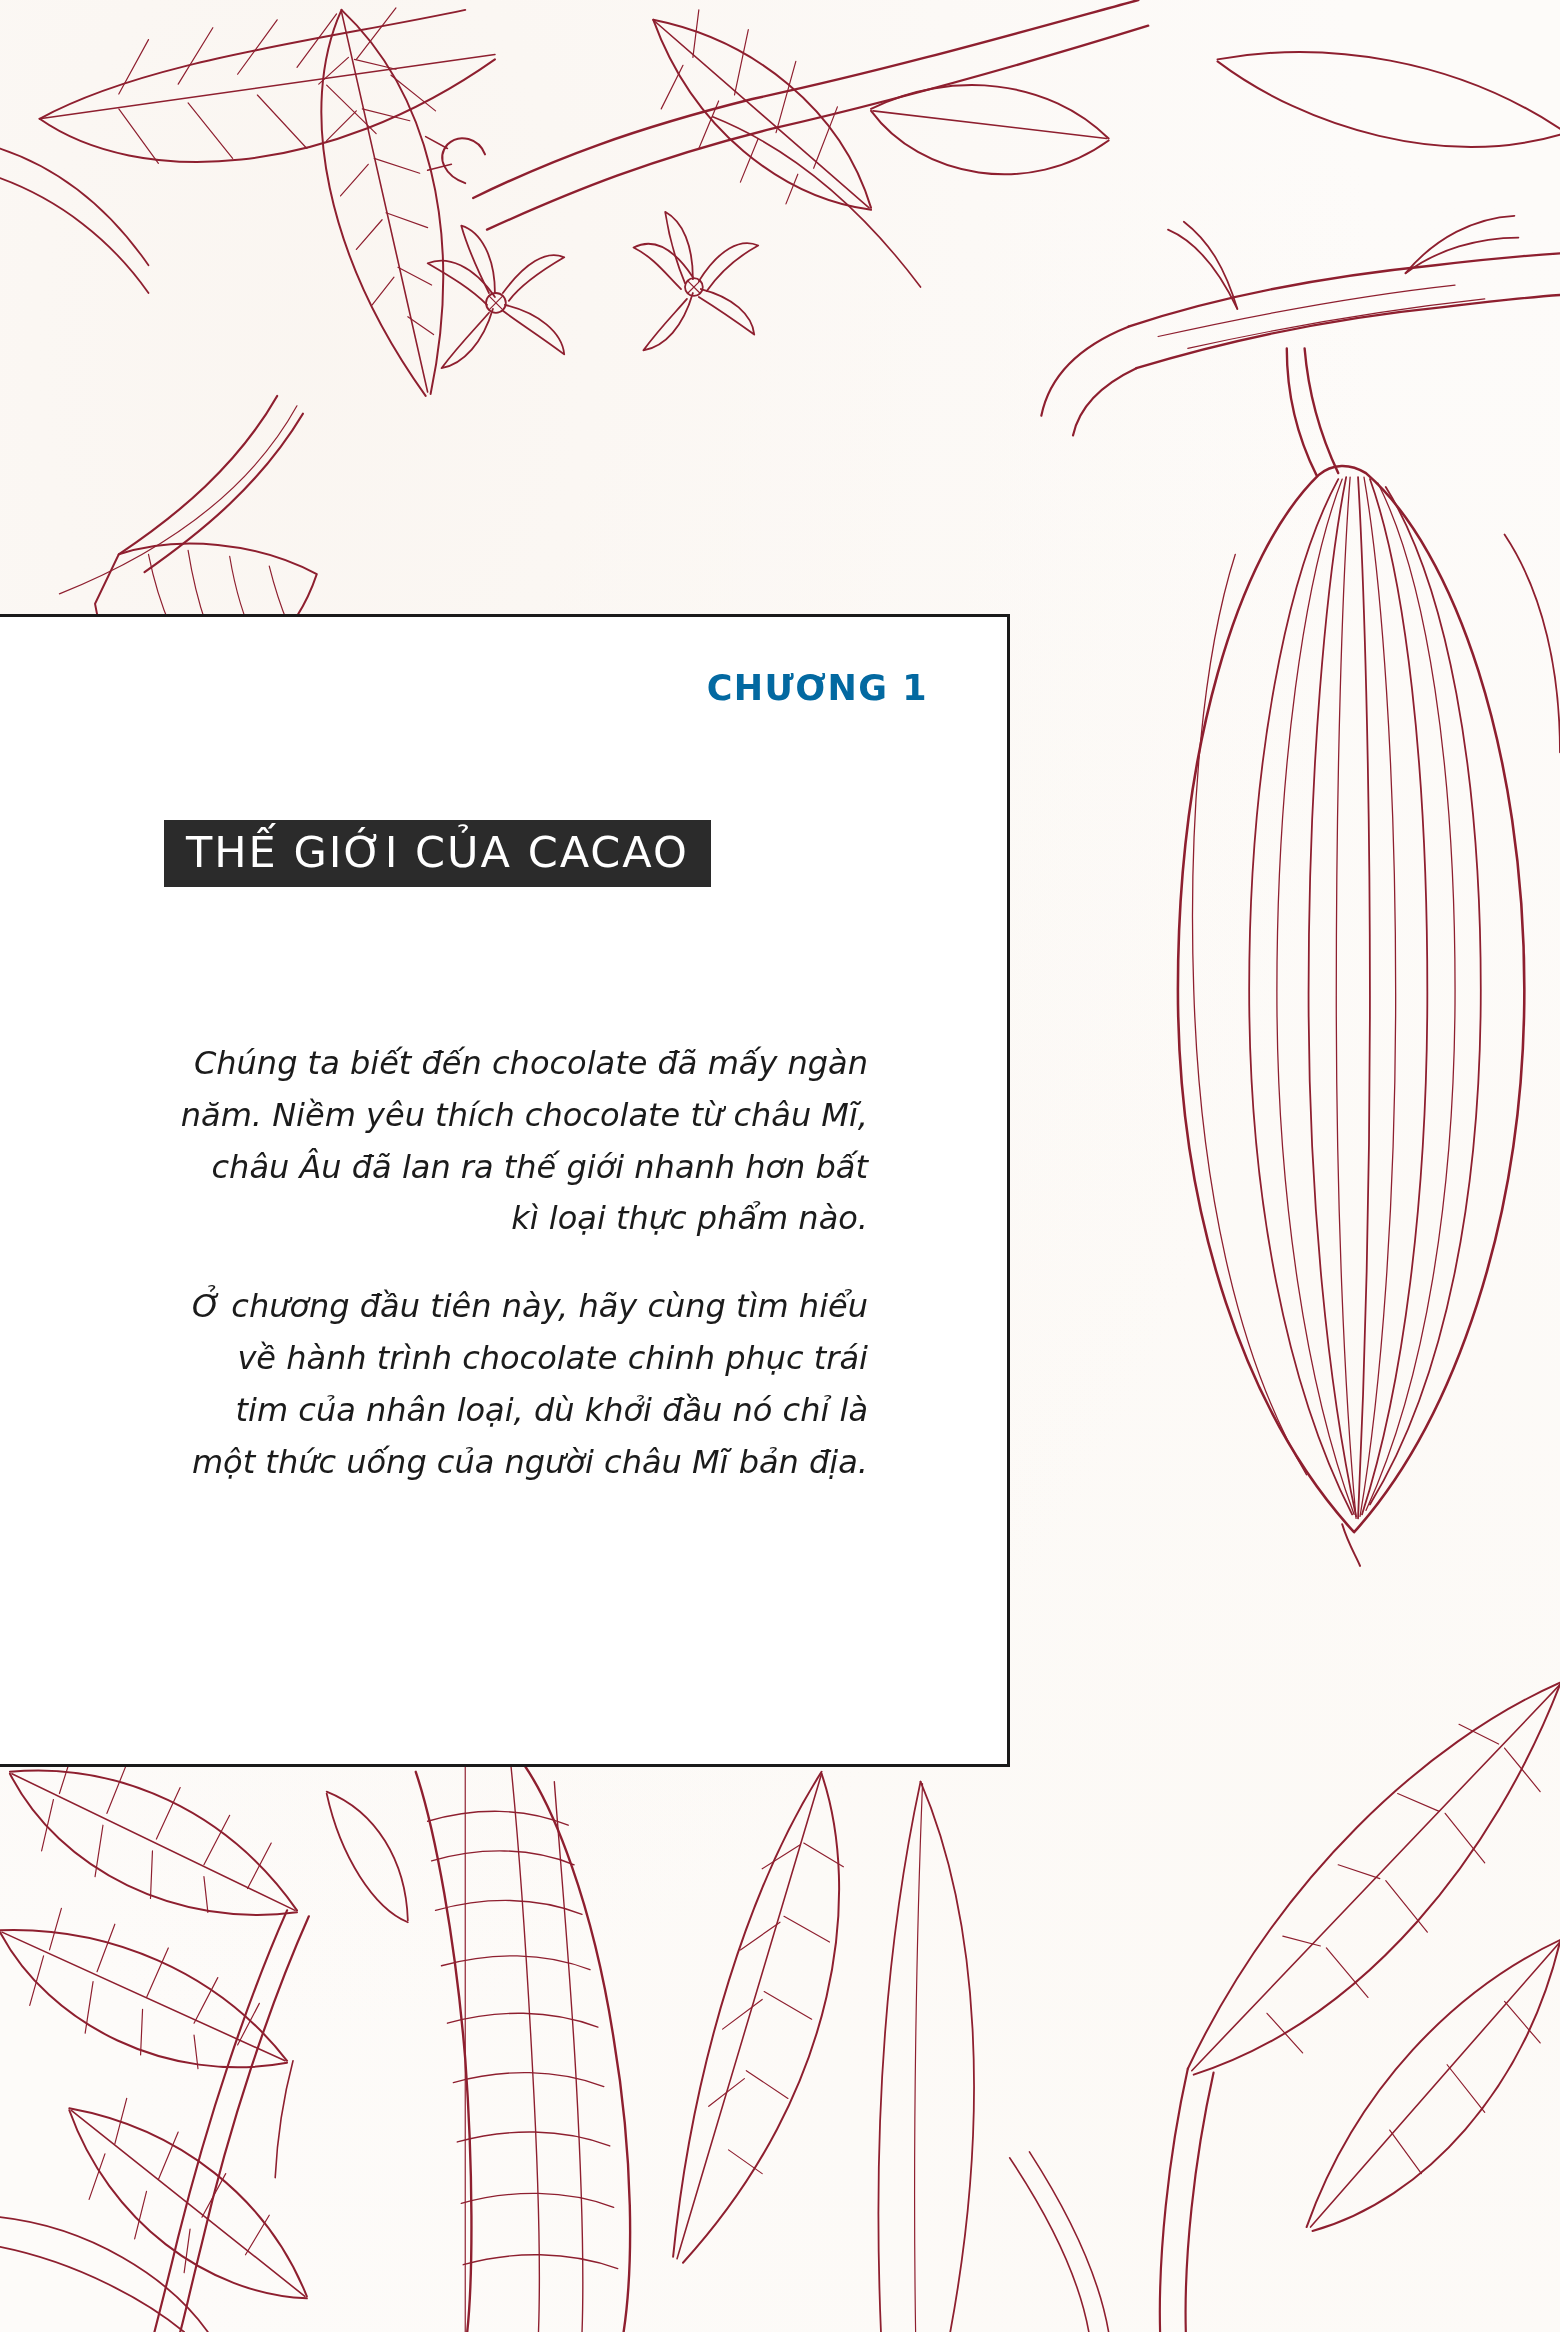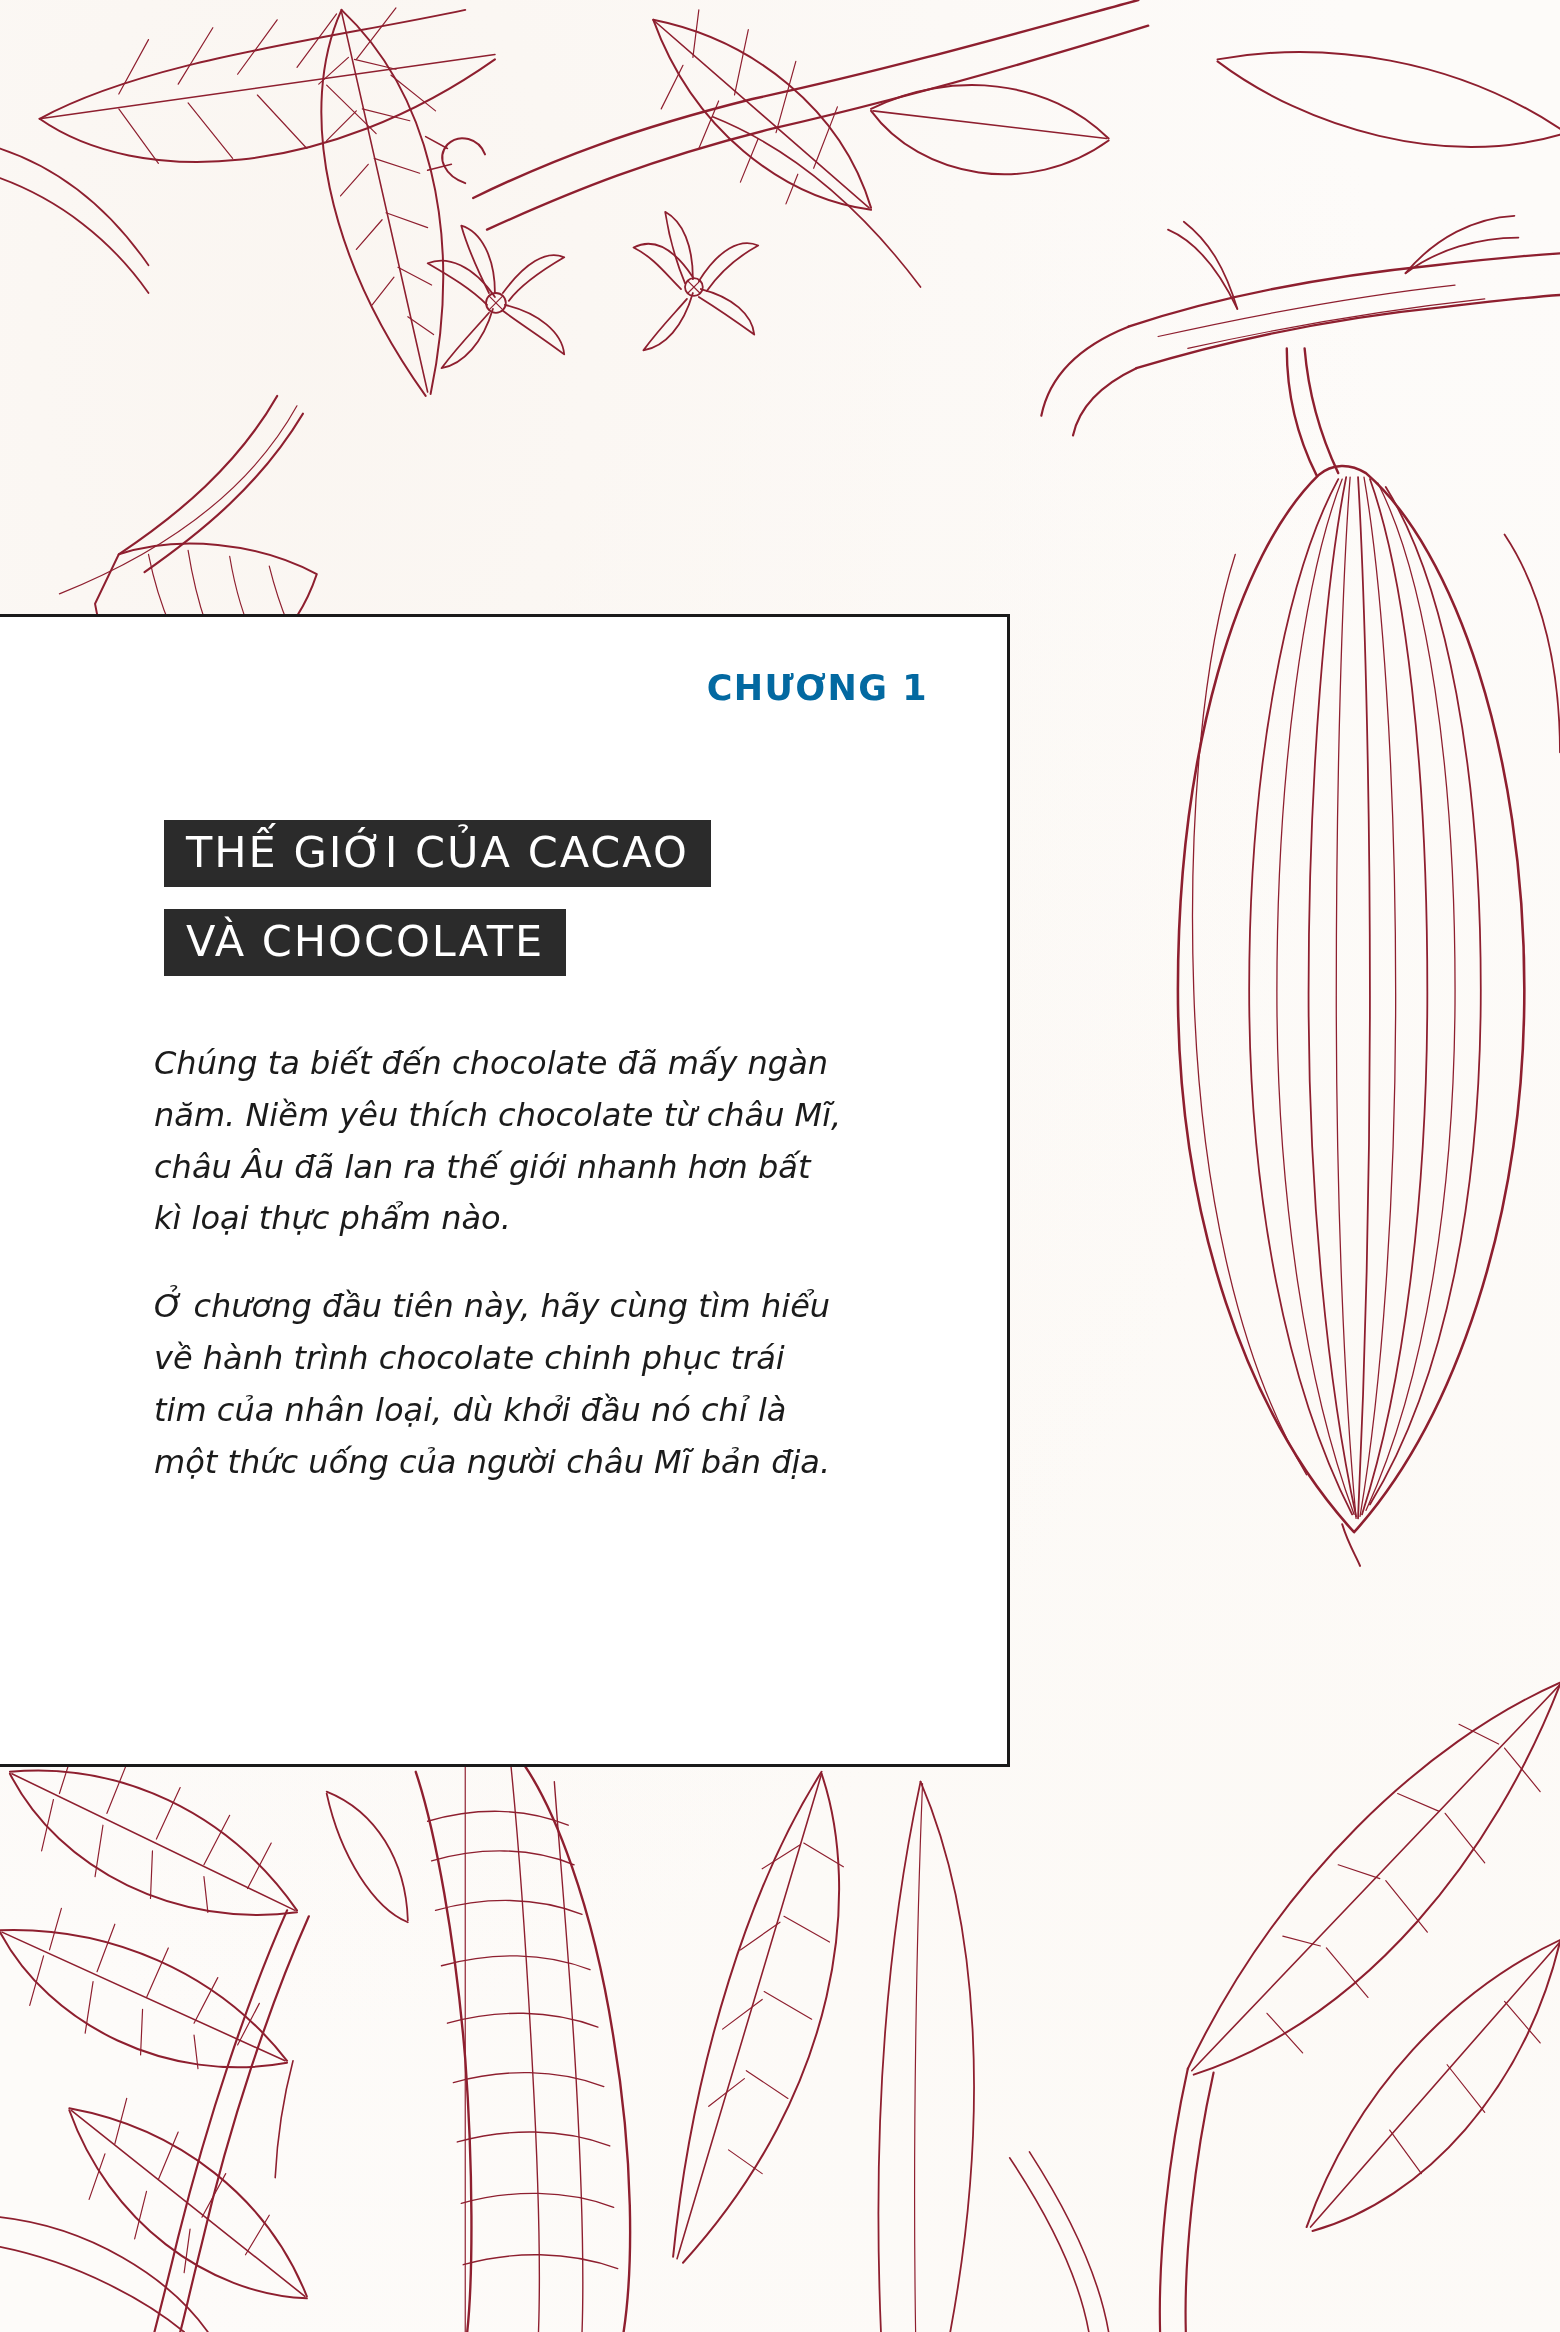--- a/index.html
+++ b/index.html
@@ -68,23 +68,24 @@
     font-size: 43px;
     letter-spacing: 2px;
     padding: 10px 22px 12px 22px;
     margin-bottom: 22px;
     font-family: "DejaVu Sans", sans-serif;
     line-height: 1.05;
     white-space: nowrap;
   }
   .body-text {
     position: absolute;
-    left: 161px;
+    left: 182px;
     top: 421px;
     width: 693px;
+    text-align: right;
   }
   .body-text p {
     margin: 0 0 36px 0;
     font-size: 32px;
     line-height: 1.62;
     color: #1b1b1b;
     font-style: italic;
     font-family: "DejaVu Sans", sans-serif;
   }
   .body-text p:last-child {
@@ -280,21 +281,20 @@
     </svg>
   </div>
 
   <div class="chapter-card">
 
     <div class="chapter-label">CHƯƠNG 1</div>
 
     <div class="title-block">
       <div class="title-line">THẾ GIỚI CỦA CACAO</div>
       <br>
-      <div class="title-line">VÀ CHOCOLATE</div>
     </div>
 
     <div class="body-text">
       <p>Chúng ta biết đến chocolate đã mấy ngàn năm. Niềm yêu thích chocolate từ châu Mĩ, châu Âu đã lan ra thế giới nhanh hơn bất kì loại thực phẩm nào.</p>
       <p>Ở chương đầu tiên này, hãy cùng tìm hiểu về hành trình chocolate chinh phục trái tim của nhân loại, dù khởi đầu nó chỉ là một thức uống của người châu Mĩ bản địa.</p>
     </div>
 
   </div>
 
 </div>

